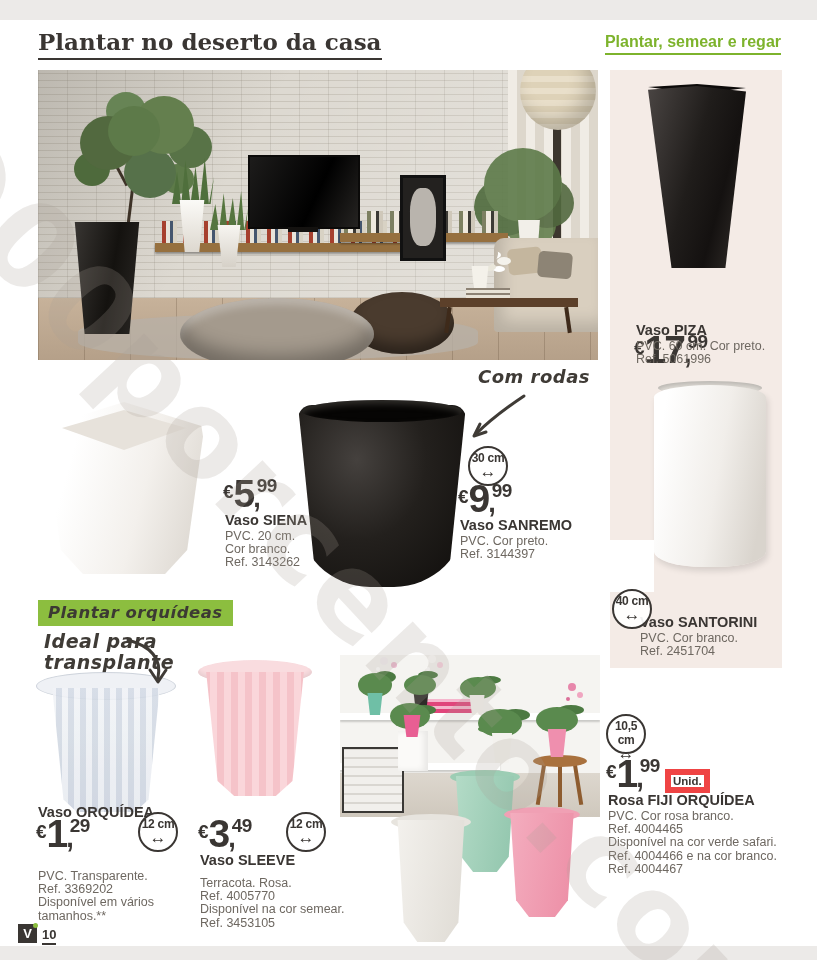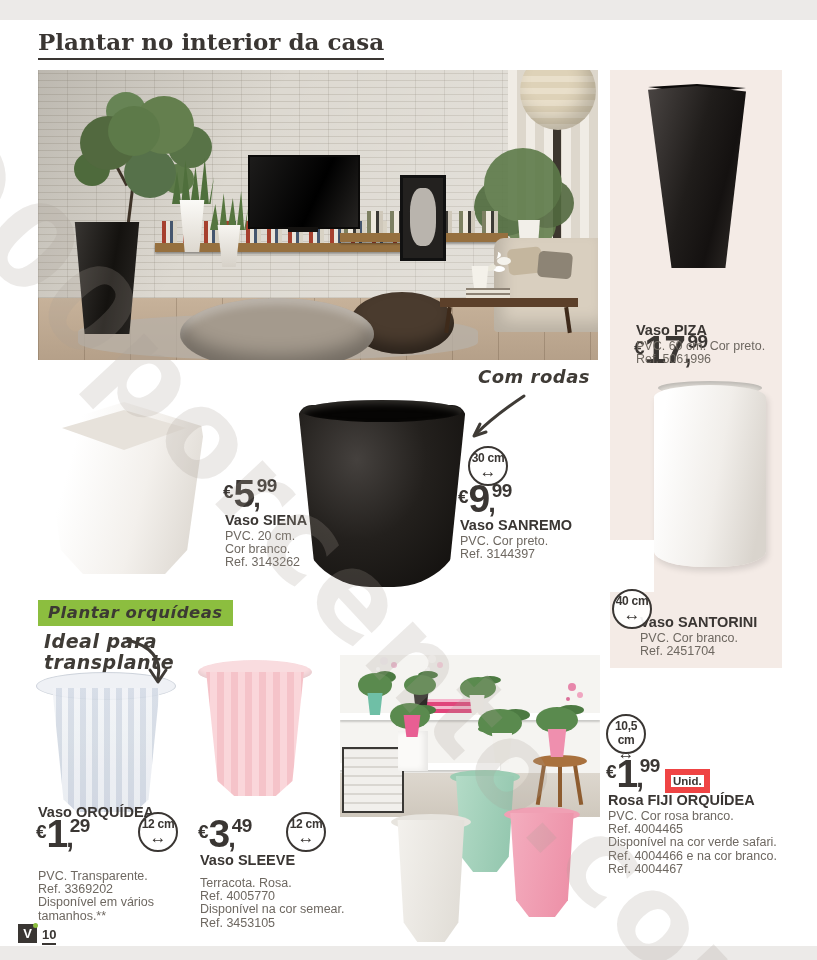--- a/index.html
+++ b/index.html
@@ -156,21 +156,22 @@
     border-bottom:2px solid #3a3633;padding-bottom:1px;}
 </style>
 </head>
 <body>
 
 <div class="page">
 
   <div class="strip top"></div>
   <div class="strip bottom"></div>
 
-  <div class="h-title">Plantar no interior da casa</div>
+  <div class="h-title">Plantar no deserto da casa</div>
+  <a class="h-link" href="#">Plantar, semear e regar</a>
 
   <div class="photo-main">
     <div class="wall"></div>
     <div class="wall-shade"></div>
     <div class="curtain"></div>
     <div class="mullion"></div>
     <div class="win-green"></div>
     <div class="win-pot"></div>
     <div class="lamp"></div>
     <div class="floorp"></div>

